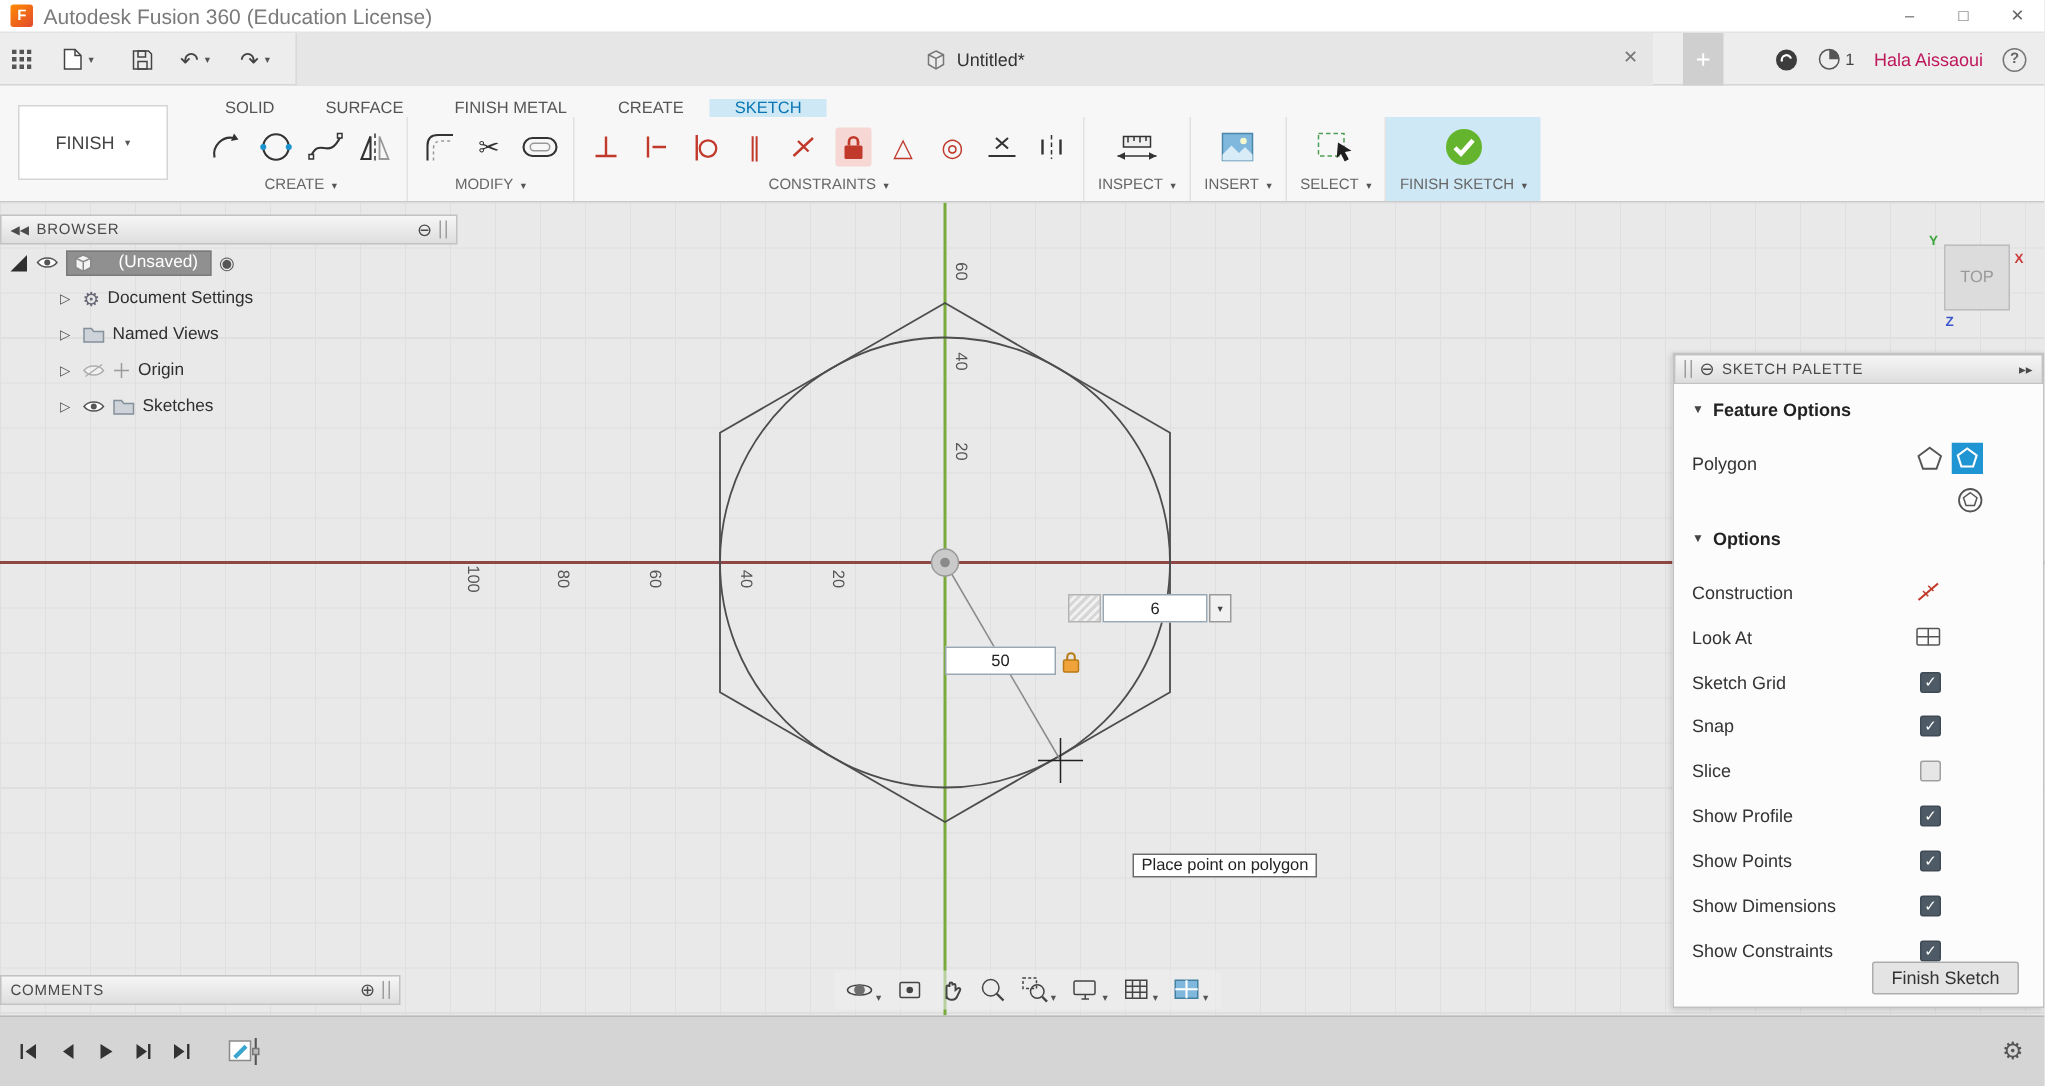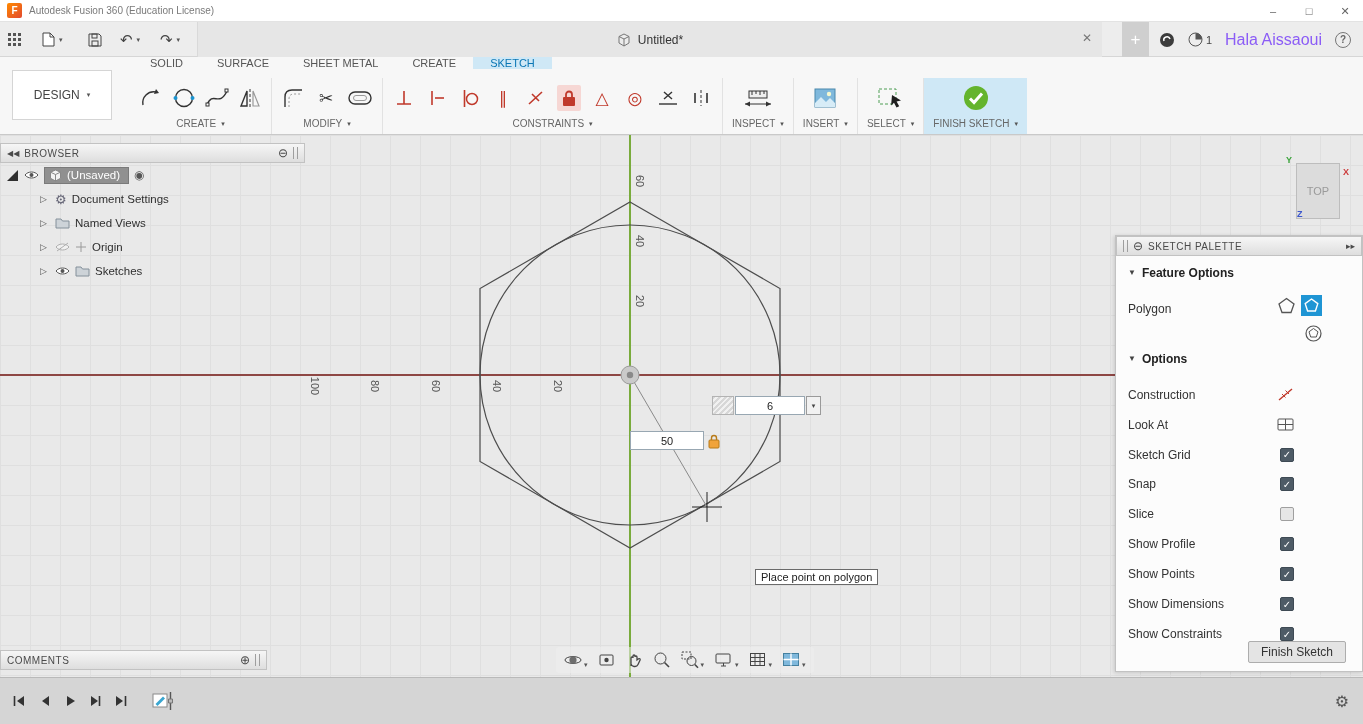--- a/index.html
+++ b/index.html
@@ -5,39 +5,39 @@
 *{margin:0;padding:0;box-sizing:border-box}
 html,body{width:1363px;height:724px;overflow:hidden}
 body{font-family:"Liberation Sans",sans-serif;font-size:12px;color:#333;background:#e9e9e9;position:relative}
 svg{display:block}
 .dd-sm{font-size:7px;color:#555;margin-left:2px}
 .grip{width:5px;height:12px;border-left:1px solid #9e9e9e;border-right:1px solid #9e9e9e}
 
 
 #titlebar{position:absolute;top:0;left:0;right:0;height:22px;background:#fff;display:flex;align-items:center;border-bottom:1px solid #e3e3e3;z-index:50}
 #fusion-logo{width:15px;height:15px;margin:0 7px;border-radius:2px;background:linear-gradient(140deg,#ff8a00,#e2492f);color:#fff;font-size:10px;font-weight:bold;display:flex;align-items:center;justify-content:center}
-#app-title{font-size:10px;color:#7a7a7a}
+#app-title{font-size:14px;color:#7a7a7a}
 #win-controls{margin-left:auto;display:flex}
 #win-controls span{width:36px;text-align:center;color:#666;font-size:11px;line-height:22px;cursor:pointer}
 
 
 #quickbar{position:absolute;top:22px;left:0;right:0;height:35px;background:#ededed;border-bottom:1px solid #d6d6d6;z-index:50}
 .qicon{position:absolute;top:0;height:35px;display:flex;align-items:center;gap:2px;cursor:pointer;color:#444}
 #doc-tab{position:absolute;left:197px;top:0;width:905px;height:35px;background:#e6e6e6;border-left:1px solid #d9d9d9;display:flex;align-items:center;justify-content:center;gap:7px;font-size:12px;color:#333}
 #tab-close{position:absolute;right:10px;top:9px;color:#777;font-size:12px;cursor:pointer}
 #tab-add{position:absolute;left:1122px;top:0;width:27px;height:35px;background:#cfcfcf;color:#fff;font-size:17px;display:flex;align-items:center;justify-content:center;cursor:pointer}
 #qb-right{position:absolute;right:0;top:0;height:35px;display:flex;align-items:center;gap:13px;padding-right:12px}
-#user-name{font-size:16px;color:#8b5cf6;cursor:pointer}
+#user-name{font-size:12px;color:#be185d;cursor:pointer}
 #help-btn{width:16px;height:16px;border:1.5px solid #777;border-radius:50%;font-size:10px;font-weight:bold;color:#666;display:flex;align-items:center;justify-content:center;cursor:pointer}
 #notif{display:flex;align-items:center;gap:3px;cursor:pointer;font-size:11px;color:#444}
 
 
 #ribbon{position:absolute;top:57px;left:0;right:0;height:78px;background:#f7f7f7;border-bottom:1px solid #c9c9c9;z-index:40}
 #design-btn{position:absolute;left:12px;top:13px;width:100px;height:50px;background:#fff;border:1px solid #d5d5d5;display:flex;align-items:center;justify-content:center;gap:5px;color:#444;font-size:12px;cursor:pointer}
-#rtabs{position:absolute;left:133px;top:0;height:21px;display:flex;align-items:flex-start}
+#rtabs{position:absolute;left:133px;top:0;height:21px;display:flex;align-items:flex-end}
 .rtab{display:flex;align-items:center;padding:0 17px;font-size:11px;color:#555;cursor:pointer}
 .rtab.active{background:#cfe8f6;color:#0a76b4}
 #rgroups{position:absolute;left:130px;top:21px;height:56px;display:flex}
 .rgroup{display:flex;flex-direction:column;align-items:center;border-right:1px solid #e2e2e2;padding:0 9px}
 .rgroup.hl{background:#cfe8f6;border-right:none}
 .ricons{flex:1;display:flex;align-items:center;gap:9px}
 .rlabel{display:flex;align-items:center;gap:3px;font-size:10px;color:#666;padding-bottom:5px;cursor:pointer;white-space:nowrap}
 .ricon{display:flex;align-items:center;justify-content:center;min-width:24px;height:26px;cursor:pointer}
 .ricon.lockbg{background:#f6d7d4;border-radius:2px;padding:0 2px}
 .glyph-red{color:#c0392b;font-size:17px;line-height:1}
@@ -49,36 +49,36 @@
  linear-gradient(#dfdfdf 1px,transparent 1px),
  linear-gradient(90deg,#dfdfdf 1px,transparent 1px),
  linear-gradient(#d2d2d2 1px,transparent 1px),
  linear-gradient(90deg,#d2d2d2 1px,transparent 1px);
 background-size:30px 30px,30px 30px,150px 150px,150px 150px;
 background-position:0 0,0 0,30px 90px,30px 90px}
 #axis-y{position:absolute;left:629px;top:0;width:2px;height:100%;background:#79ab3c}
 #axis-x{position:absolute;left:0;top:239px;width:100%;height:2px;background:#8e4744}
 #geom{position:absolute;left:0;top:0}
 .axlabel{position:absolute;font-size:11px;color:#555;transform:rotate(90deg)}
-#viewcube{position:absolute;left:1296px;top:28px;width:44px;height:56px;background:#dcdcdc;border:1px solid #bdbdbd;color:#9a9a9a;font-size:11px;display:flex;align-items:center;justify-content:center;cursor:pointer}
+#viewcube{position:absolute;left:1296px;top:28px;width:44px;height:44px;background:#dcdcdc;border:1px solid #bdbdbd;color:#9a9a9a;font-size:11px;display:flex;align-items:center;justify-content:center;cursor:pointer}
 .vc-letter{position:absolute;font-size:9px;font-weight:bold}
 #tooltip{position:absolute;left:755px;top:434px;background:#fff;border:1px solid #6a6a6a;padding:1px 5px;font-size:11px;color:#222;white-space:nowrap}
 .dim{position:absolute;display:flex;align-items:center}
 .dim input{height:19px;border:1px solid #98a7b2;background:#fff;text-align:center;font-size:11px;font-family:inherit;color:#222;outline:none}
 .dim-grip{width:22px;height:19px;background:repeating-linear-gradient(135deg,#d7d7d7 0 2px,#f1f1f1 2px 4px);border:1px solid #b3b3b3;margin-right:1px;cursor:grab}
 .dim-dd{width:15px;height:19px;border:1px solid #9a9a9a;background:#f1f1f1;font-size:7px;color:#444;display:flex;align-items:center;justify-content:center;cursor:pointer;margin-left:1px}
 
 
 .panel-header{height:20px;display:flex;align-items:center;gap:5px;background:linear-gradient(#f6f6f6,#dedede);border:1px solid #c2c2c2;font-size:10px;color:#4a4a4a;padding:0 6px}
 .panel-header .sp{flex:1}
 #browser{position:absolute;left:0;top:8px;width:305px}
 .trow{height:24px;display:flex;align-items:center;gap:5px;padding-left:6px;font-size:11.5px;color:#2f2f2f;cursor:pointer}
 .trow.child{padding-left:40px}
 .expander{font-size:9px;color:#555;width:10px}
-.sel-pill{display:flex;align-items:center;gap:5px;background:#909090;border:1px solid #7a7a7a;color:#fff;padding:1px 8px 1px 4px}
+.sel-pill{display:flex;align-items:center;gap:17px;background:#909090;border:1px solid #7a7a7a;color:#fff;padding:1px 8px 1px 4px}
 .gear-glyph{font-size:13px;color:#667;line-height:1}
 #comments{position:absolute;left:0;top:515px;width:267px}
 
 #navbar{position:absolute;left:556px;top:512px;height:26px;display:flex;align-items:center;gap:10px;padding:0 8px;background:rgba(238,238,238,.55);border-radius:3px}
 .nav-item{display:flex;align-items:flex-end;cursor:pointer}
 
 #palette{position:absolute;right:0;top:100px;width:248px;height:437px;background:#fcfcfc;border:1px solid #c2c2c2;display:flex;flex-direction:column;box-shadow:-1px 1px 4px rgba(0,0,0,.15)}
 .pal-body{flex:1;display:flex;flex-direction:column;padding:4px 12px 8px;overflow:hidden}
 .sec-head{display:flex;align-items:center;gap:6px;font-weight:bold;font-size:12px;color:#222;height:26px;cursor:pointer}
 .sec-arrow{font-size:8px;color:#444}
@@ -174,28 +174,28 @@
         </svg>
       <span>1</span>
     </span>
     <span id="user-name">Hala Aissaoui</span>
     <span id="help-btn">?</span>
   </div>
 </div>
 
 <div id="ribbon">
   <div id="design-btn">
-    <span>DESIGN</span>
+    <span>FINISH</span>
     <span class="dd-sm">▾</span>
   </div>
 
   <div id="rtabs">
     <div class="rtab">SOLID</div>
     <div class="rtab">SURFACE</div>
-    <div class="rtab">SHEET METAL</div>
+    <div class="rtab">FINISH METAL</div>
     <div class="rtab">CREATE</div>
     <div class="rtab active">SKETCH</div>
   </div>
 
   <div id="rgroups">
 
     <div class="rgroup">
       <div class="ricons">
         <span class="ricon">
             <svg width="24" height="24">

